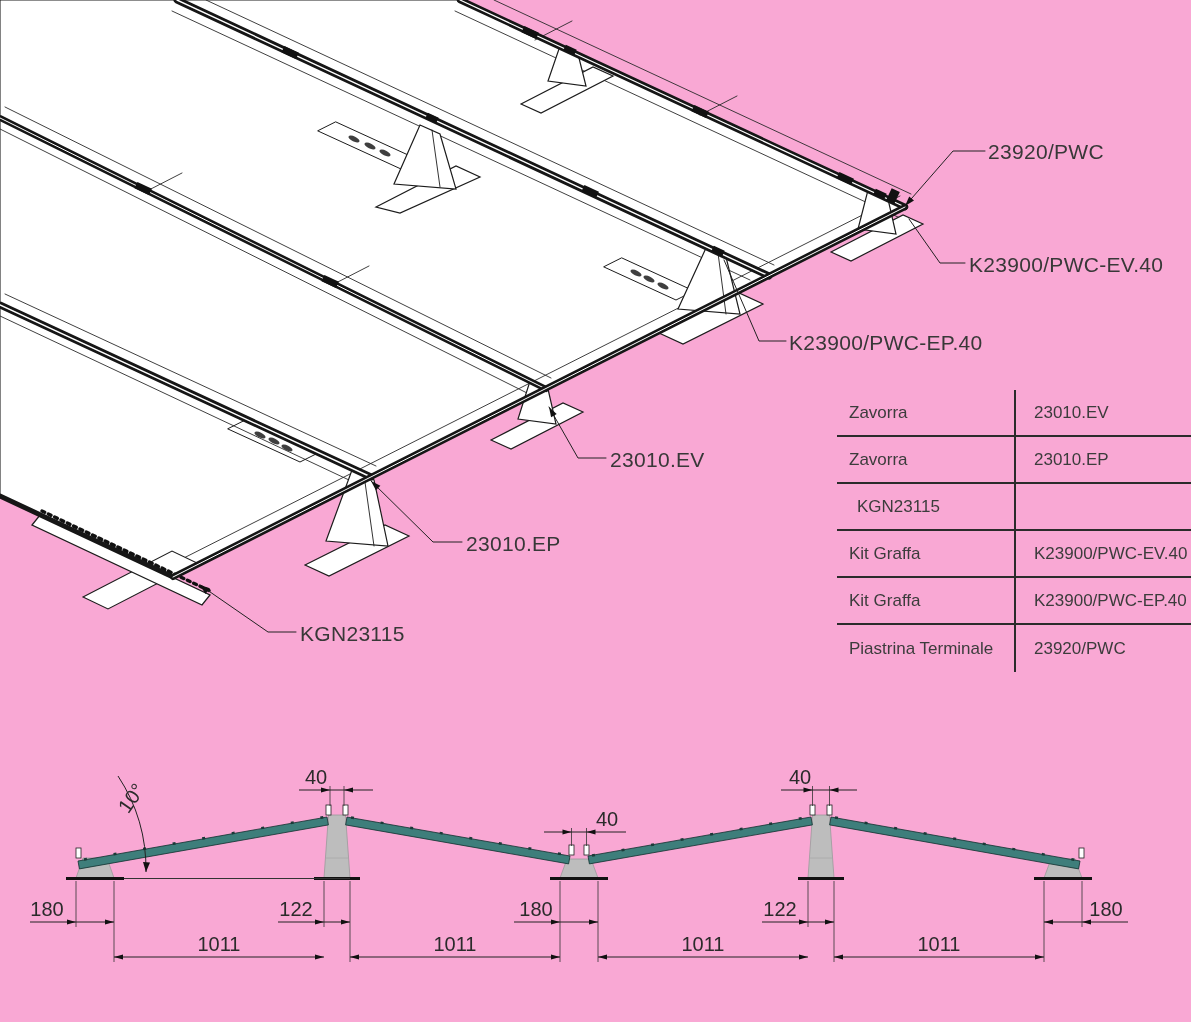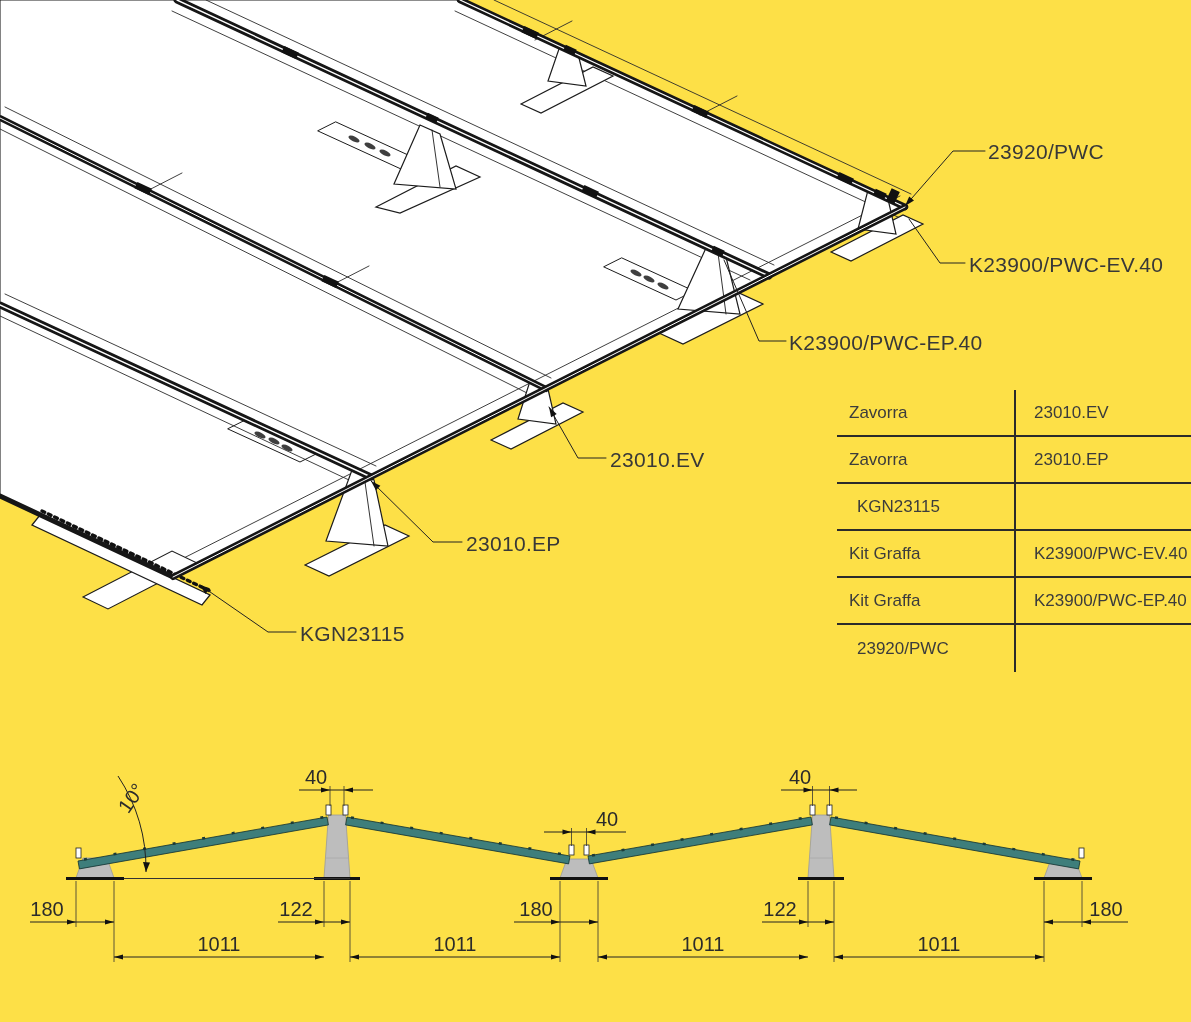--- a/index.html
+++ b/index.html
@@ -1,16 +1,16 @@
 <!DOCTYPE html>
 <html><head>
 <meta charset="utf-8">
 <style>
   html,body{margin:0;padding:0;background:#fff;}
-  .canvas{position:relative;width:1191px;height:1022px;background:#fde047;overflow:hidden;
+  .canvas{position:relative;width:1191px;height:1022px;background:#f9a8d4;overflow:hidden;
           font-family:"Liberation Sans", sans-serif;}
   svg{position:absolute;left:0;top:0;}
   svg text{font-family:"Liberation Sans", sans-serif;}
   .callout-text{font-size:21px;fill:#383838;letter-spacing:.3px;}
   .dim-text{font-size:20px;fill:#2b2b2b;}
   
   .parts-table{position:absolute;left:837px;top:390px;width:366px;height:282px;}
   .pt-row{position:relative;display:flex;height:47px;box-sizing:border-box;border-bottom:2px solid #2b2b2b;}
   .pt-row:last-child{border-bottom:none;}
   .pt-name{width:177px;display:flex;align-items:center;padding-left:12px;box-sizing:border-box;
@@ -300,17 +300,18 @@
     </div>
     <div class="pt-row">
       <div class="pt-name">Kit Graffa</div>
       <div class="pt-code">K23900/PWC-EV.40</div>
     </div>
     <div class="pt-row">
       <div class="pt-name">Kit Graffa</div>
       <div class="pt-code">K23900/PWC-EP.40</div>
     </div>
     <div class="pt-row">
+      <div class="pt-name">Piastrina Terminale</div>
       <div class="pt-code">23920/PWC</div>
     </div>
   </div>
 
 </div>
 
 </body></html>

